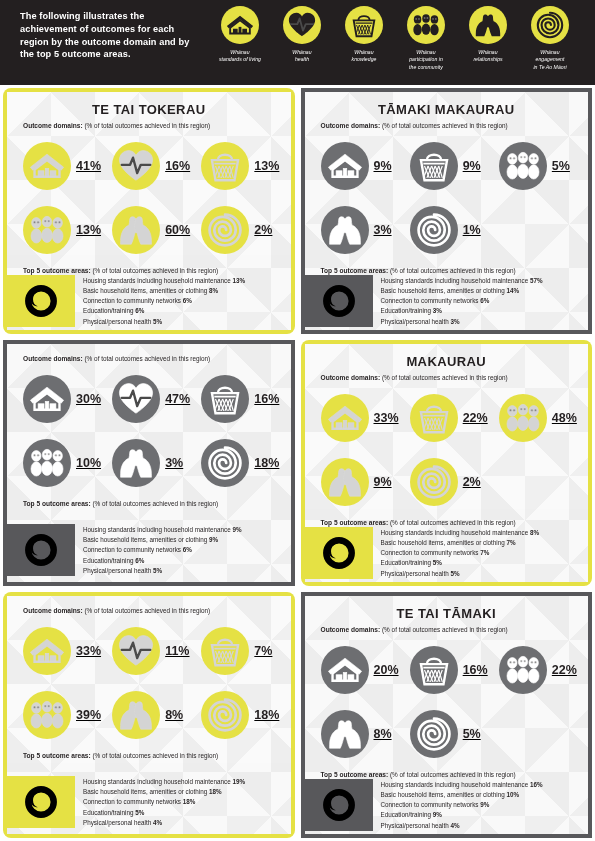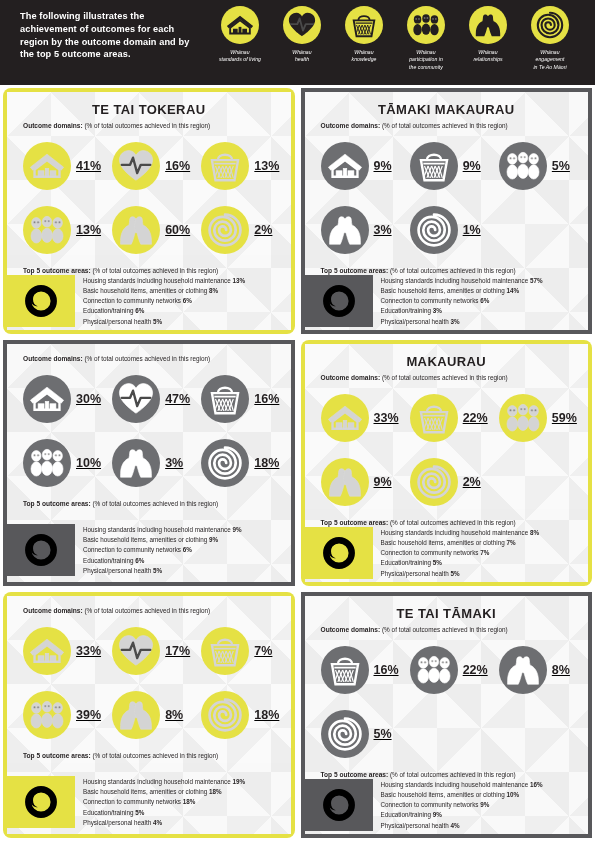--- a/index.html
+++ b/index.html
@@ -636,21 +636,21 @@
         <g fill="#777" opacity="0.85">
           <circle cx="11" cy="19" r="2"></circle>
                     <circle cx="17" cy="19" r="2"></circle>
           <circle cx="29" cy="17" r="2"></circle>
                     <circle cx="35" cy="17" r="2"></circle>
           <circle cx="47" cy="19" r="2"></circle>
                     <circle cx="53" cy="19" r="2"></circle>
         </g>
       </svg>
               </div>
-              <div class="dpct">59%</div>
+              <div class="dpct">48%</div>
             </div>
             <div class="domain-cell">
               <div class="dcircle">
                 <svg viewBox="0 0 64 64" aria-hidden="true">
         <path d="M6 50 C6 34 14 26 20 24 C22 18 20 12 24 10 C30 8 34 14 33 20 C36 26 34 34 30 38 C28 46 26 52 24 56 L6 56 Z" fill="#d4d4d4"></path>
         <path d="M58 50 C58 34 50 26 44 24 C42 18 44 12 40 10 C34 8 30 14 31 20 C28 26 30 34 34 38 C36 46 38 52 40 56 L58 56 Z" fill="#d4d4d4"></path>
       </svg>
               </div>
               <div class="dpct">9%</div>
             </div>
@@ -700,21 +700,21 @@
               </div>
               <div class="dpct">33%</div>
             </div>
             <div class="domain-cell">
               <div class="dcircle">
                 <svg viewBox="0 0 64 64" aria-hidden="true">
         <path d="M32 56 C32 56 4 38 4 22 C4 12 12 6 20 6 C26 6 30 10 32 14 C34 10 38 6 44 6 C52 6 60 12 60 22 C60 38 32 56 32 56 Z" fill="#d4d4d4"></path>
         <path d="M8 30 L22 30 L27 18 L34 44 L40 30 L56 30" fill="none" stroke="#4a4a4a" stroke-width="4" stroke-linejoin="round" stroke-linecap="round"></path>
       </svg>
               </div>
-              <div class="dpct">17%</div>
+              <div class="dpct">11%</div>
             </div>
             <div class="domain-cell">
               <div class="dcircle">
                 <svg viewBox="0 0 64 64" aria-hidden="true">
         <path d="M20 22 C20 10 44 10 44 22" fill="none" stroke="#d4d4d4" stroke-width="4"></path>
         <path d="M10 22 L54 22 L48 56 L16 56 Z" fill="none" stroke="#d4d4d4" stroke-width="4"></path>
         <path d="M14 28 L50 28" stroke="#d4d4d4" stroke-width="3"></path>
         <g stroke="#d4d4d4" stroke-width="2">
           <path d="M16 32 L24 52 M22 32 L30 52 M28 32 L36 52 M34 32 L42 52 M40 32 L46 52"></path>
           <path d="M46 32 L38 52 M40 32 L32 52 M34 32 L26 52 M28 32 L20 52 M22 32 L16 48"></path>
@@ -786,20 +786,32 @@
     <div class="panel theme-grey">
       <div class="panel-inner">
         <div class="pattern"></div>
         <div class="panel-content">
           <div class="region-title">TE TAI TĀMAKI</div>
           <div class="section-label"><b>Outcome domains:</b><span> (% of total outcomes achieved in this region)</span></div>
           <div class="domains">
             <div class="domain-cell">
               <div class="dcircle">
                 <svg viewBox="0 0 64 64" aria-hidden="true">
+        <path d="M32 12 L4 34 L8 39 L32 20 L56 39 L60 34 Z" fill="#ffffff"></path>
+        <path d="M32 22 L11 38 L11 50 L53 50 L53 38 Z" fill="none" stroke="#ffffff" stroke-width="4"></path>
+        <rect x="17" y="40" width="10" height="10" fill="#ffffff"></rect>
+        <rect x="37" y="40" width="10" height="10" fill="#ffffff"></rect>
+        <rect x="29" y="36" width="6" height="14" fill="#ffffff"></rect>
+      </svg>
+              </div>
+              <div class="dpct">20%</div>
+            </div>
+            <div class="domain-cell">
+              <div class="dcircle">
+                <svg viewBox="0 0 64 64" aria-hidden="true">
         <path d="M20 22 C20 10 44 10 44 22" fill="none" stroke="#ffffff" stroke-width="4"></path>
         <path d="M10 22 L54 22 L48 56 L16 56 Z" fill="none" stroke="#ffffff" stroke-width="4"></path>
         <path d="M14 28 L50 28" stroke="#ffffff" stroke-width="3"></path>
         <g stroke="#ffffff" stroke-width="2">
           <path d="M16 32 L24 52 M22 32 L30 52 M28 32 L36 52 M34 32 L42 52 M40 32 L46 52"></path>
           <path d="M46 32 L38 52 M40 32 L32 52 M34 32 L26 52 M28 32 L20 52 M22 32 L16 48"></path>
         </g>
       </svg>
               </div>
               <div class="dpct">16%</div>

